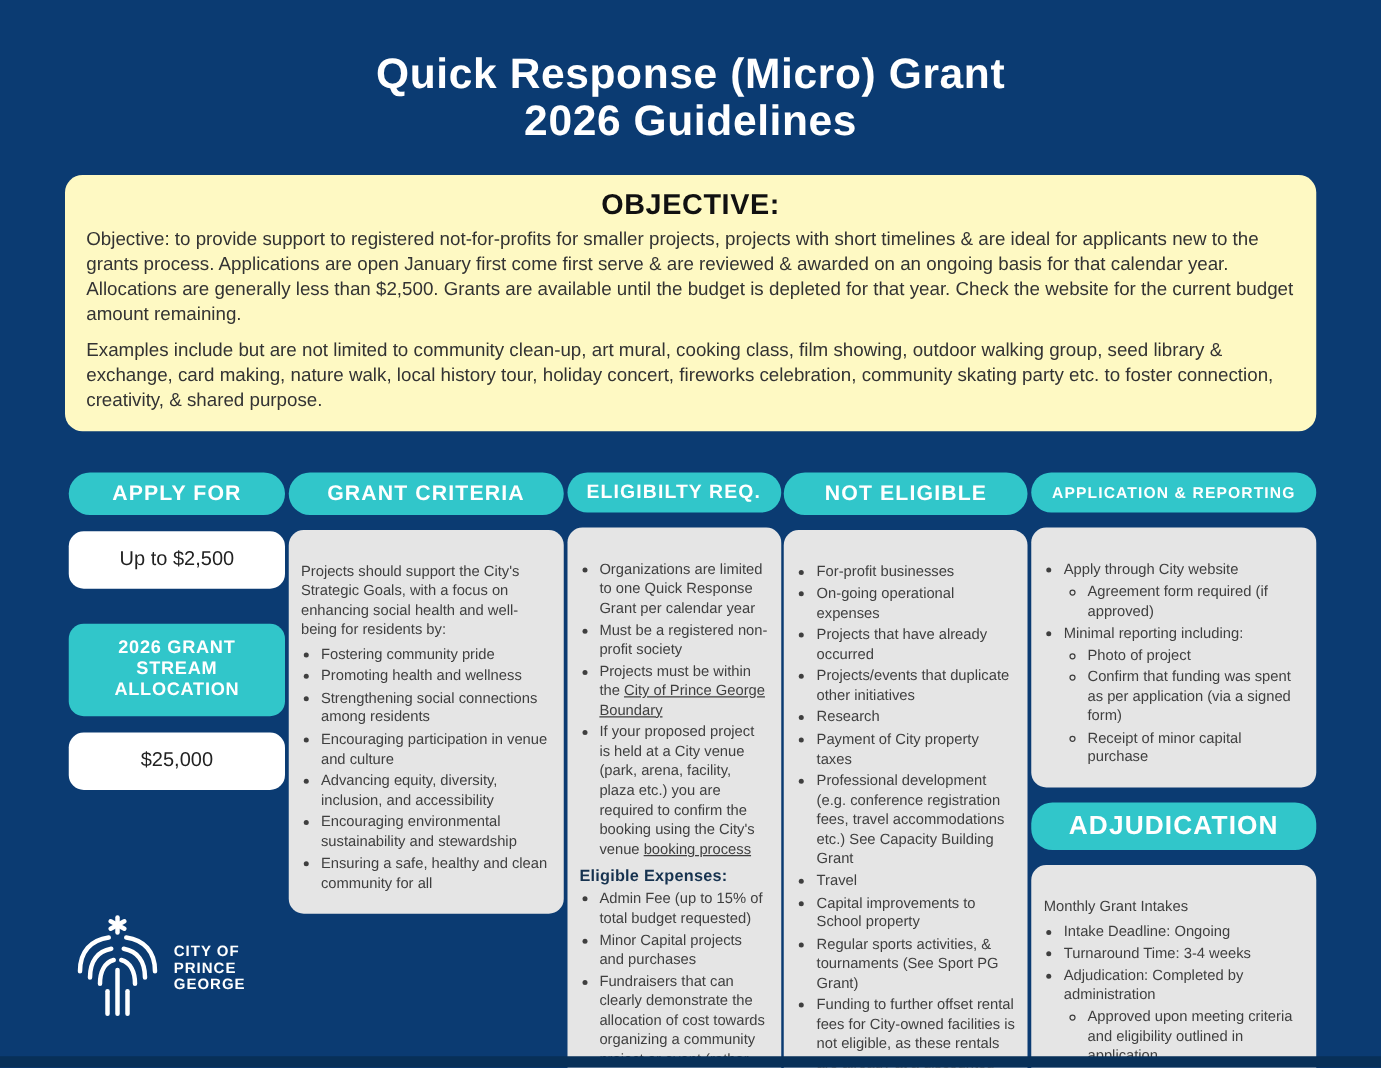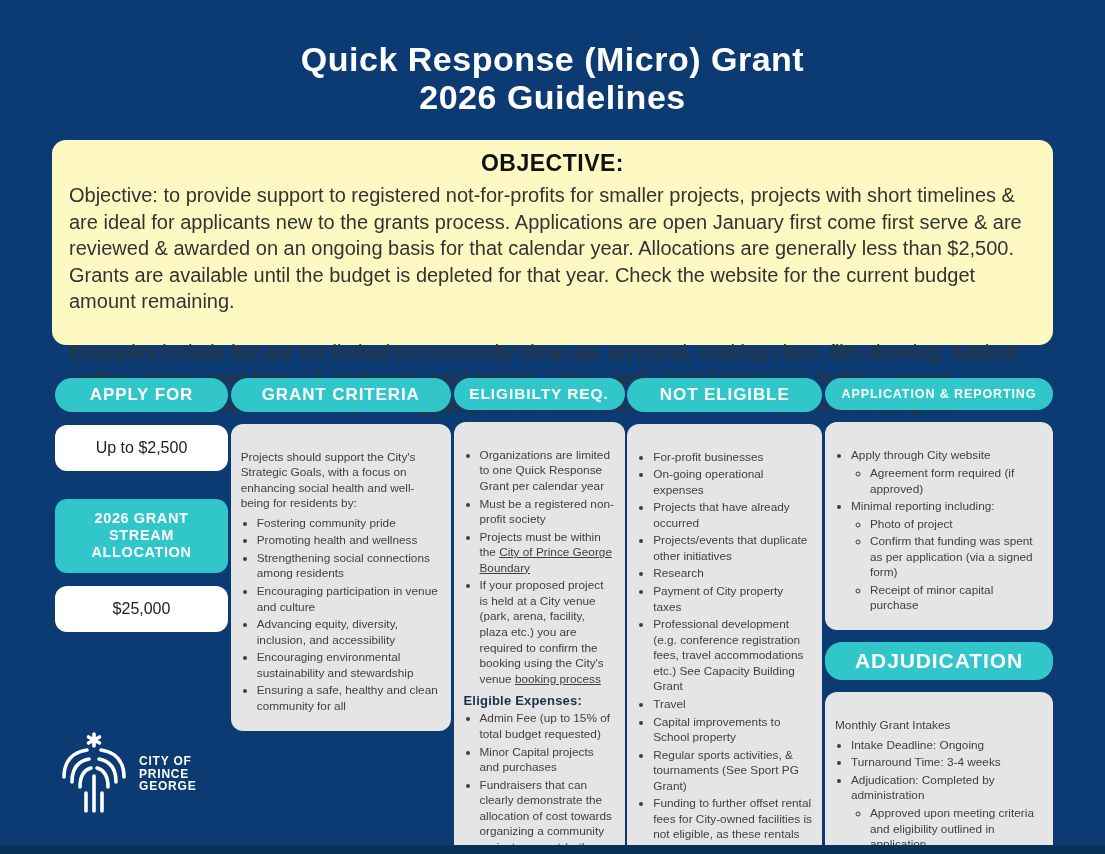--- a/index.html
+++ b/index.html
@@ -14,23 +14,23 @@
   }
   .objective-card{
     position:absolute;left:52px;top:140px;width:1001px;height:205px;box-sizing:border-box;
     background:#fef9c3;border-radius:14px;padding:8px 17px 10px;
   }
   .objective-heading{
     text-align:center;font-size:23px;font-weight:bold;color:#111111;
     margin:2px 0 5px;letter-spacing:0.5px;
   }
   .objective-card p{
-    font-size:20px;color:#333333;line-height:1.33;margin:0;
-  }
-  .objective-card p + p{margin-top:24px;}
+    font-size:15px;color:#333333;line-height:1.33;margin:0;
+  }
+  .objective-card p + p{margin-top:9px;}
 
   .columns{
     position:absolute;left:55px;top:378px;width:998px;
     display:flex;justify-content:space-between;align-items:flex-start;
   }
   .col{display:flex;flex-direction:column;}
   .col-1{width:173px;}
   .col-2{width:220px;}
   .col-3{width:171px;}
   .col-4{width:195px;}

